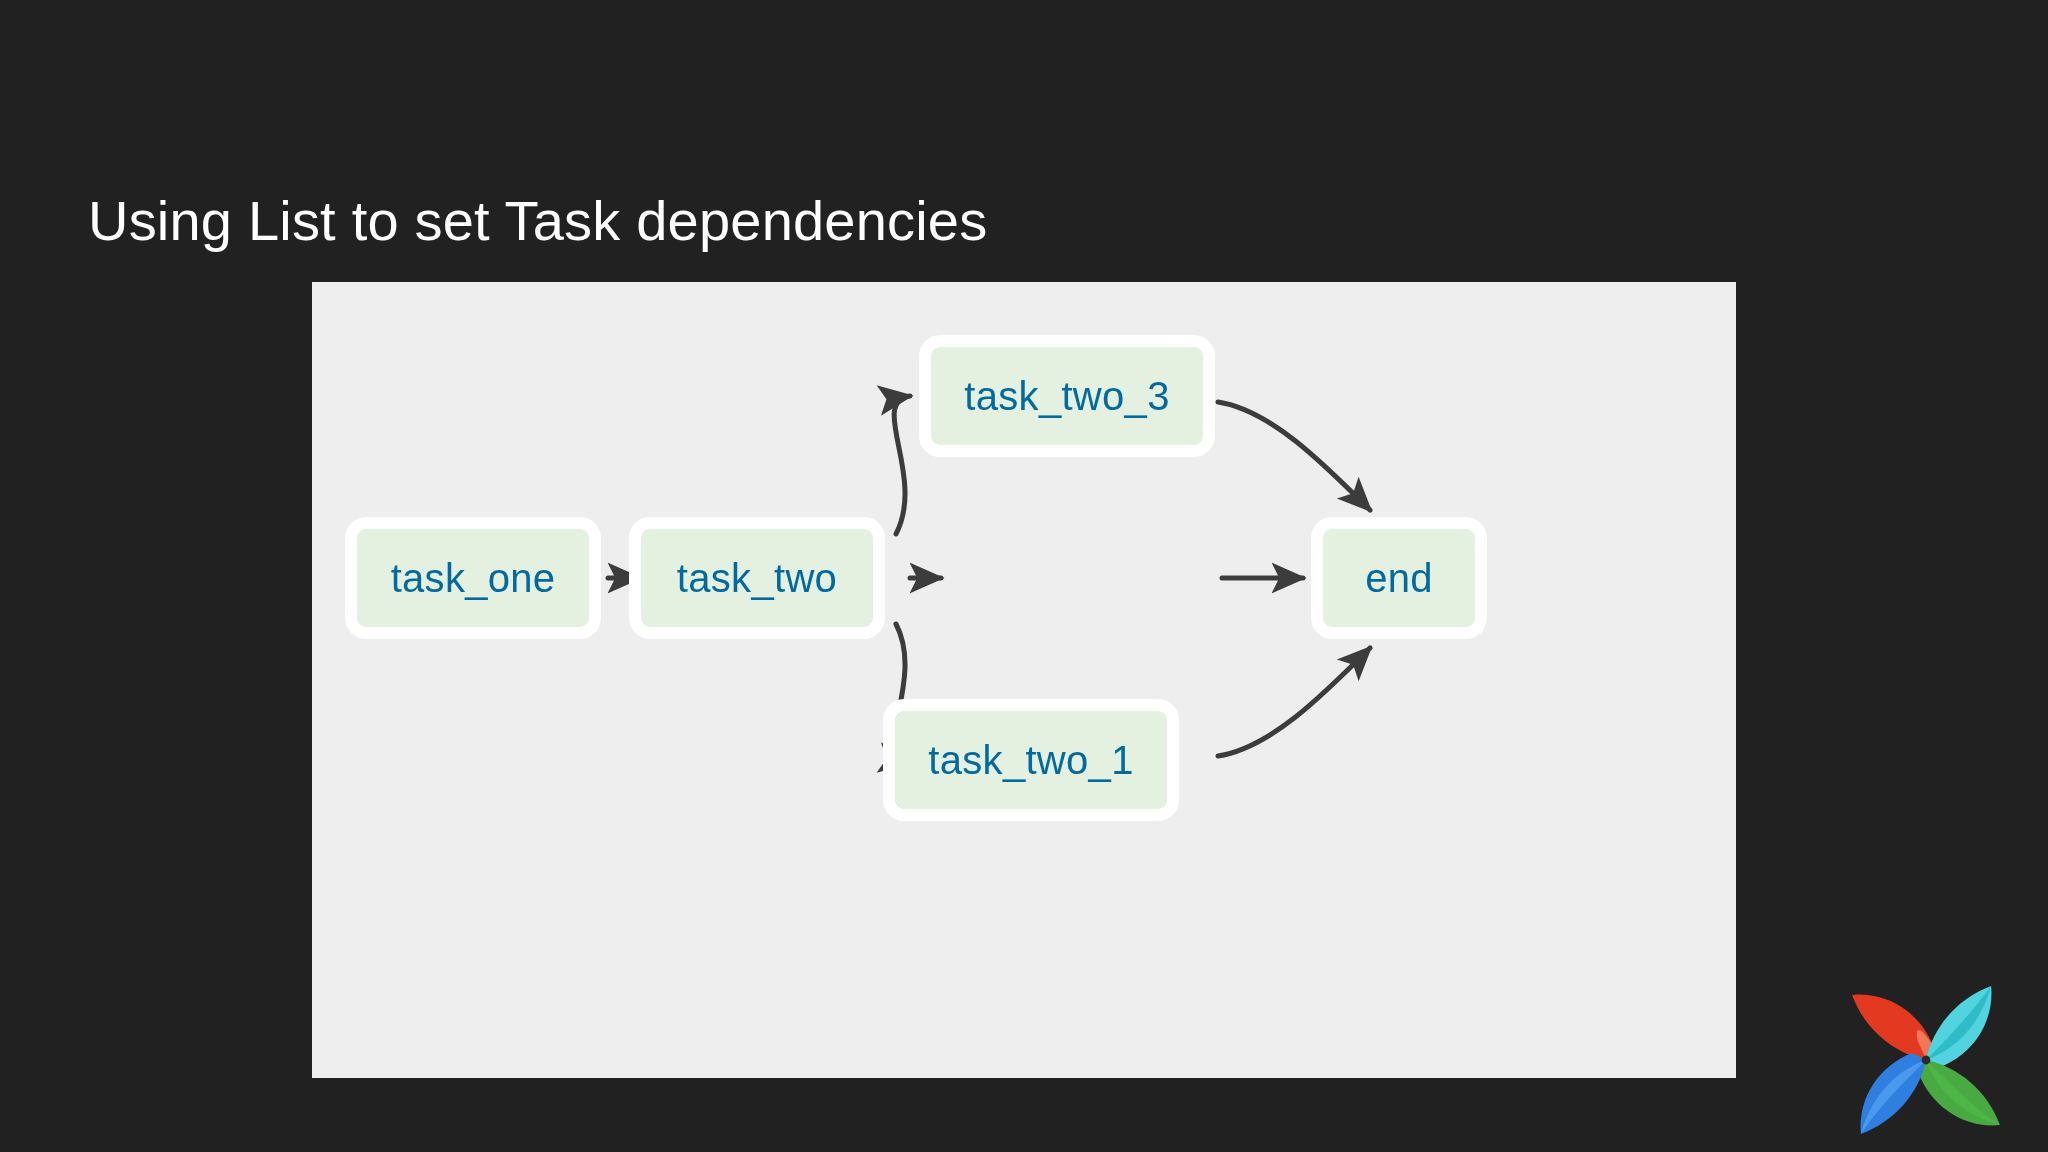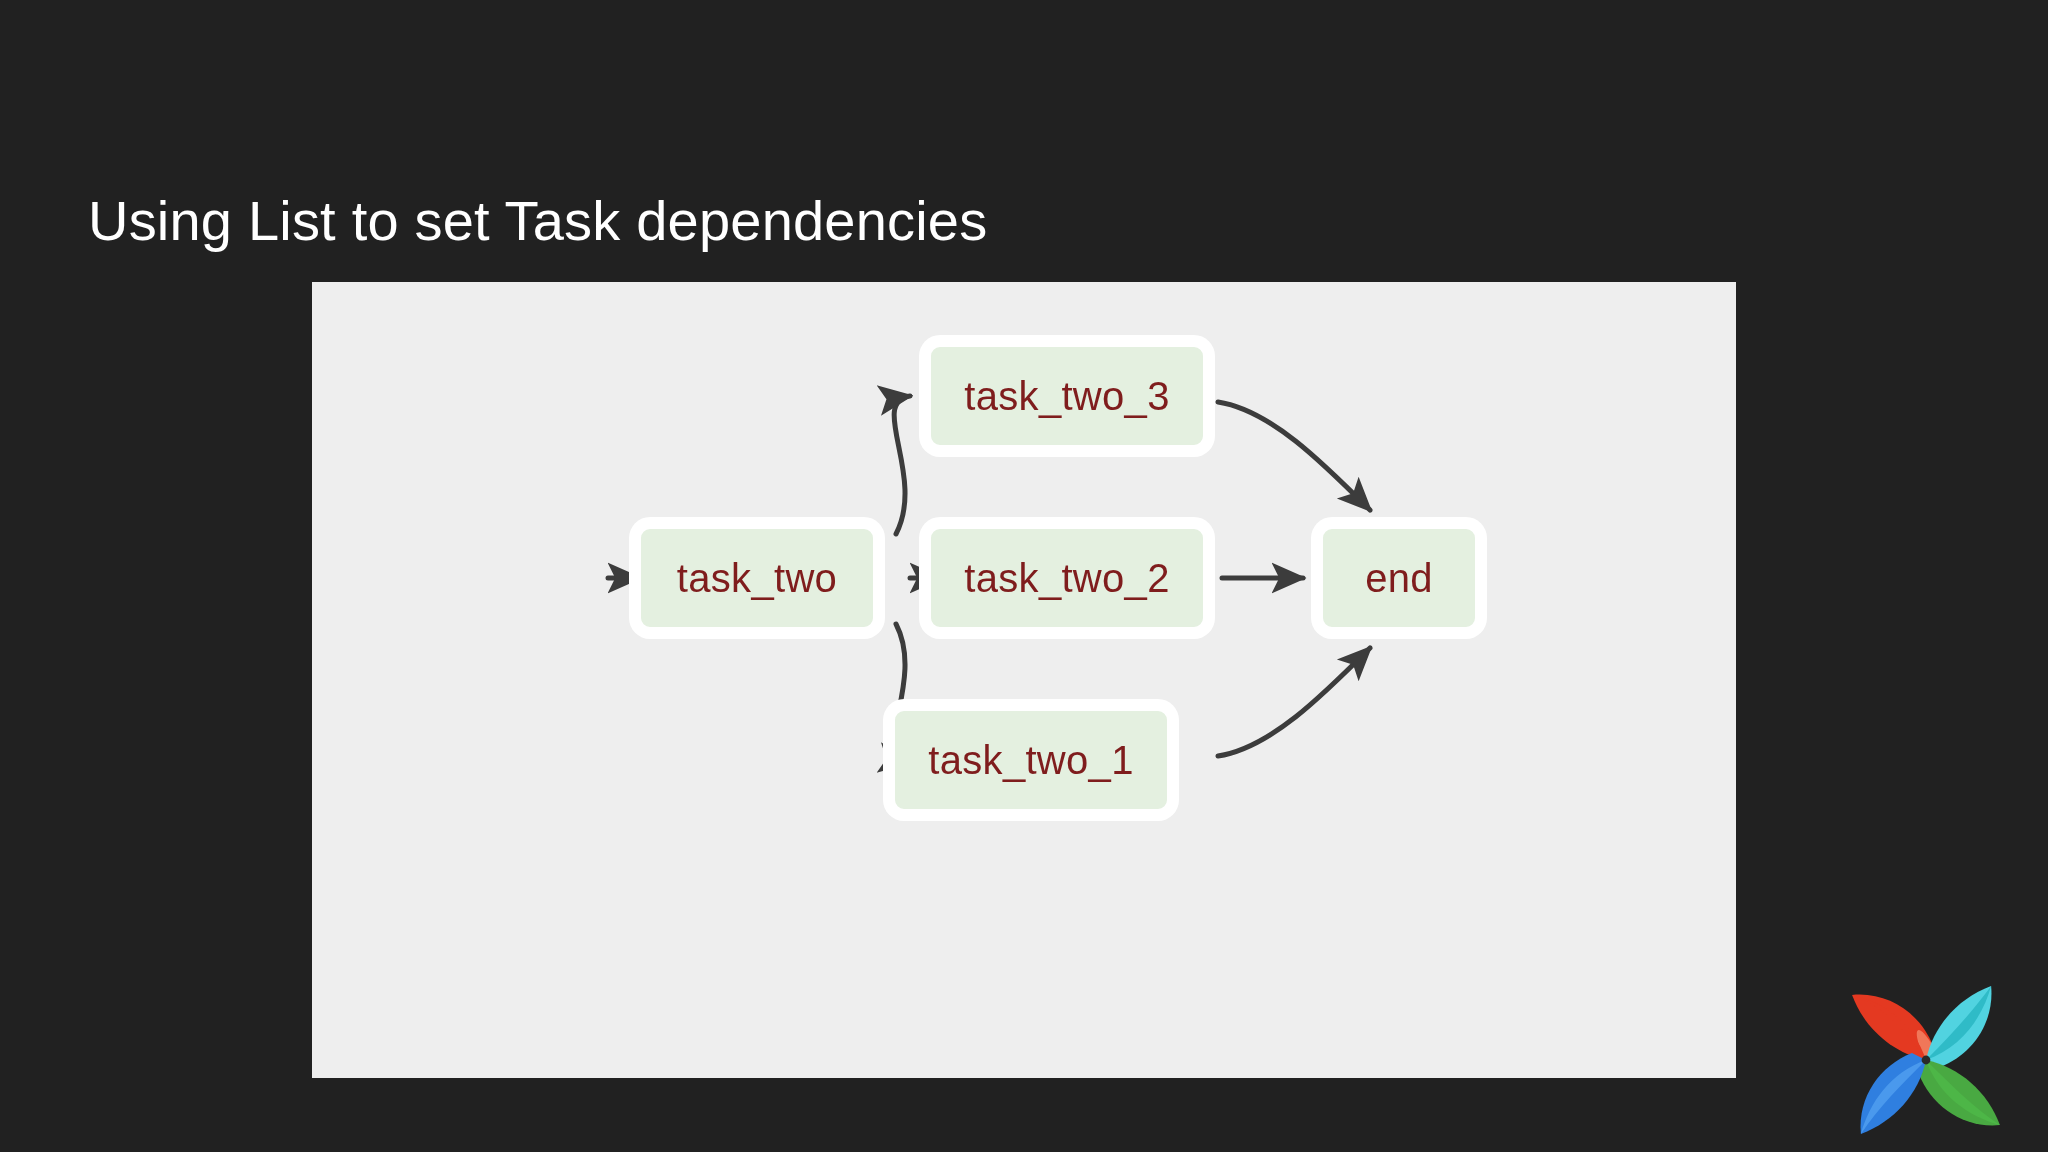--- a/index.html
+++ b/index.html
@@ -57,21 +57,21 @@
   
   .node {
     position: absolute;
     box-sizing: border-box;
     background: #e4f0e0;
     border: 9px solid #ffffff;
     border-radius: 18px;
     display: flex;
     align-items: center;
     justify-content: center;
-    color: #7f1d1d;
+    color: #0369a1;
     font-family: "Liberation Sans", sans-serif;
     font-size: 40px;
     font-weight: 400;
     letter-spacing: 0.3px;
     white-space: nowrap;
     box-shadow: 0 0 0 3px #ffffff;
   }
 
   #node-task-one   { left: 36px;  top: 238px; width: 250px; height: 116px; }
   #node-task-two   { left: 320px; top: 238px; width: 250px; height: 116px; }
@@ -119,32 +119,32 @@
         <path d="M 584 342 C 614 400 556 474 598 480" marker-end="url(#arrowhead)"></path>
 
         <path d="M 906 120 C 958 128 1010 180 1058 228" marker-end="url(#arrowhead)"></path>
 
         <line x1="910" y1="296" x2="991" y2="296" marker-end="url(#arrowhead)"></line>
 
         <path d="M 906 474 C 958 466 1010 414 1058 366" marker-end="url(#arrowhead)"></path>
       </g>
     </svg>
 
+    <div class="node" id="node-task-one">
+      <span>task_one</span>
+    </div>
 
     <div class="node" id="node-task-two">
       <span>task_two</span>
     </div>
 
     <div class="node" id="node-task-two-3">
       <span>task_two_3</span>
     </div>
 
-    <div class="node" id="node-task-two-2">
-      <span>task_two_2</span>
-    </div>
 
     <div class="node" id="node-task-two-1">
       <span>task_two_1</span>
     </div>
 
     <div class="node" id="node-end">
       <span>end</span>
     </div>
 
   </div>

